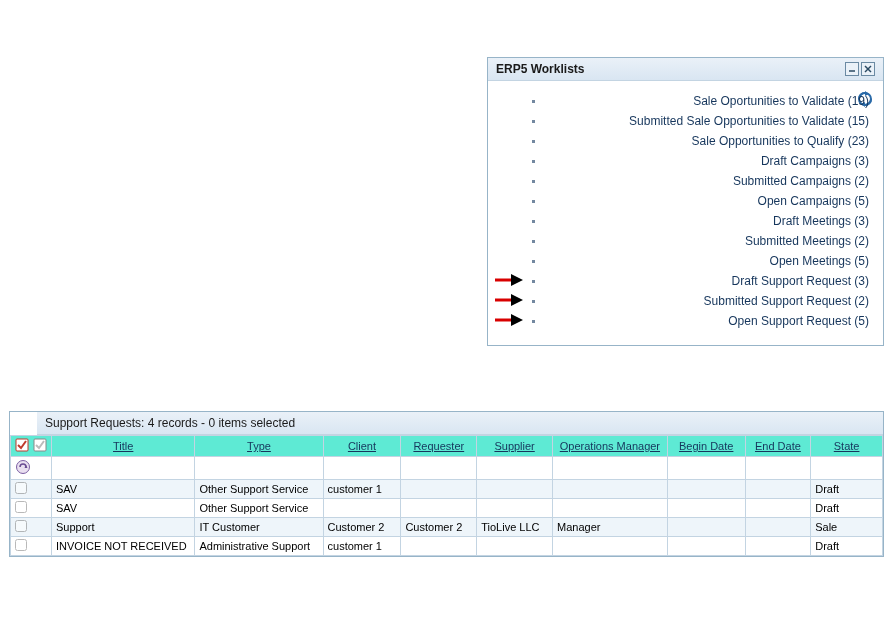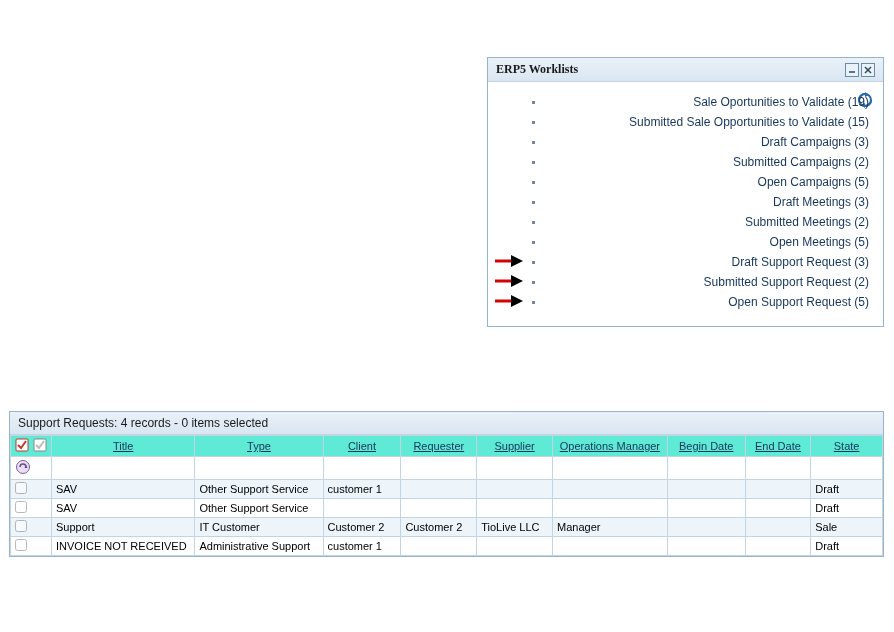--- a/index.html
+++ b/index.html
@@ -21,21 +21,20 @@
     border: 1px solid #97b4c8;
     background: #fff;
   }
   .worklist-header {
     background: linear-gradient(#eaf1f8, #d9e6f2);
     border-bottom: 1px solid #c3d4e2;
     padding: 4px 8px;
     display: flex;
     align-items: center;
     justify-content: space-between;
-    font-family: Liberation Serif, serif;
   }
   .worklist-title {
     font-weight: bold;
     color: #1a1a1a;
     font-size: 12px;
   }
   .worklist-header-controls {
     display: flex;
     gap: 2px;
   }
@@ -104,20 +103,21 @@
     width: 875px;
     border: 1px solid #97b4c8;
     background: #fff;
   }
   .listing-header {
     background: linear-gradient(#eaf1f8, #d9e6f2);
     border-bottom: 1px solid #c3d4e2;
     padding: 4px 8px;
     color: #1a1a1a;
     font-size: 12px;
+    margin-left: 27px;
   }
   table.listing {
     width: 100%;
     border-collapse: collapse;
     table-layout: fixed;
   }
   table.listing th, table.listing td {
     border: 1px solid #c3d4e2;
     padding: 2px 4px;
     font-size: 11px;
@@ -203,20 +203,21 @@
       <svg width="16" height="16" viewBox="0 0 16 16">
         <path d="M8 2 A6 6 0 1 0 14 8" fill="none" stroke="#2a6aa8" stroke-width="2"></path>
         <polygon points="8,0 12,3 8,5" fill="#2a6aa8"></polygon>
         <path d="M8 14 A6 6 0 1 0 2 8" fill="none" stroke="#2a6aa8" stroke-width="2"></path>
         <polygon points="8,16 4,13 8,11" fill="#2a6aa8"></polygon>
       </svg>
     </span>
     <ul class="worklist-list" id="worklist-list">
         <li><a>Sale Oportunities to Validate (19)</a></li>
         <li><a>Submitted Sale Opportunities to Validate (15)</a></li>
+        <li><a>Sale Opportunities to Qualify (23)</a></li>
         <li><a>Draft Campaigns (3)</a></li>
         <li><a>Submitted Campaigns (2)</a></li>
         <li><a>Open Campaigns (5)</a></li>
         <li><a>Draft Meetings (3)</a></li>
         <li><a>Submitted Meetings (2)</a></li>
         <li><a>Open Meetings (5)</a></li>
         <li><svg class="arrow-marker" viewBox="0 0 28 14">
             <line x1="0" y1="7" x2="18" y2="7" stroke="#d80000" stroke-width="3"></line>
             <polygon points="16,1 28,7 16,13" fill="#000"></polygon>
           </svg><a>Draft Support Request (3)</a></li>

